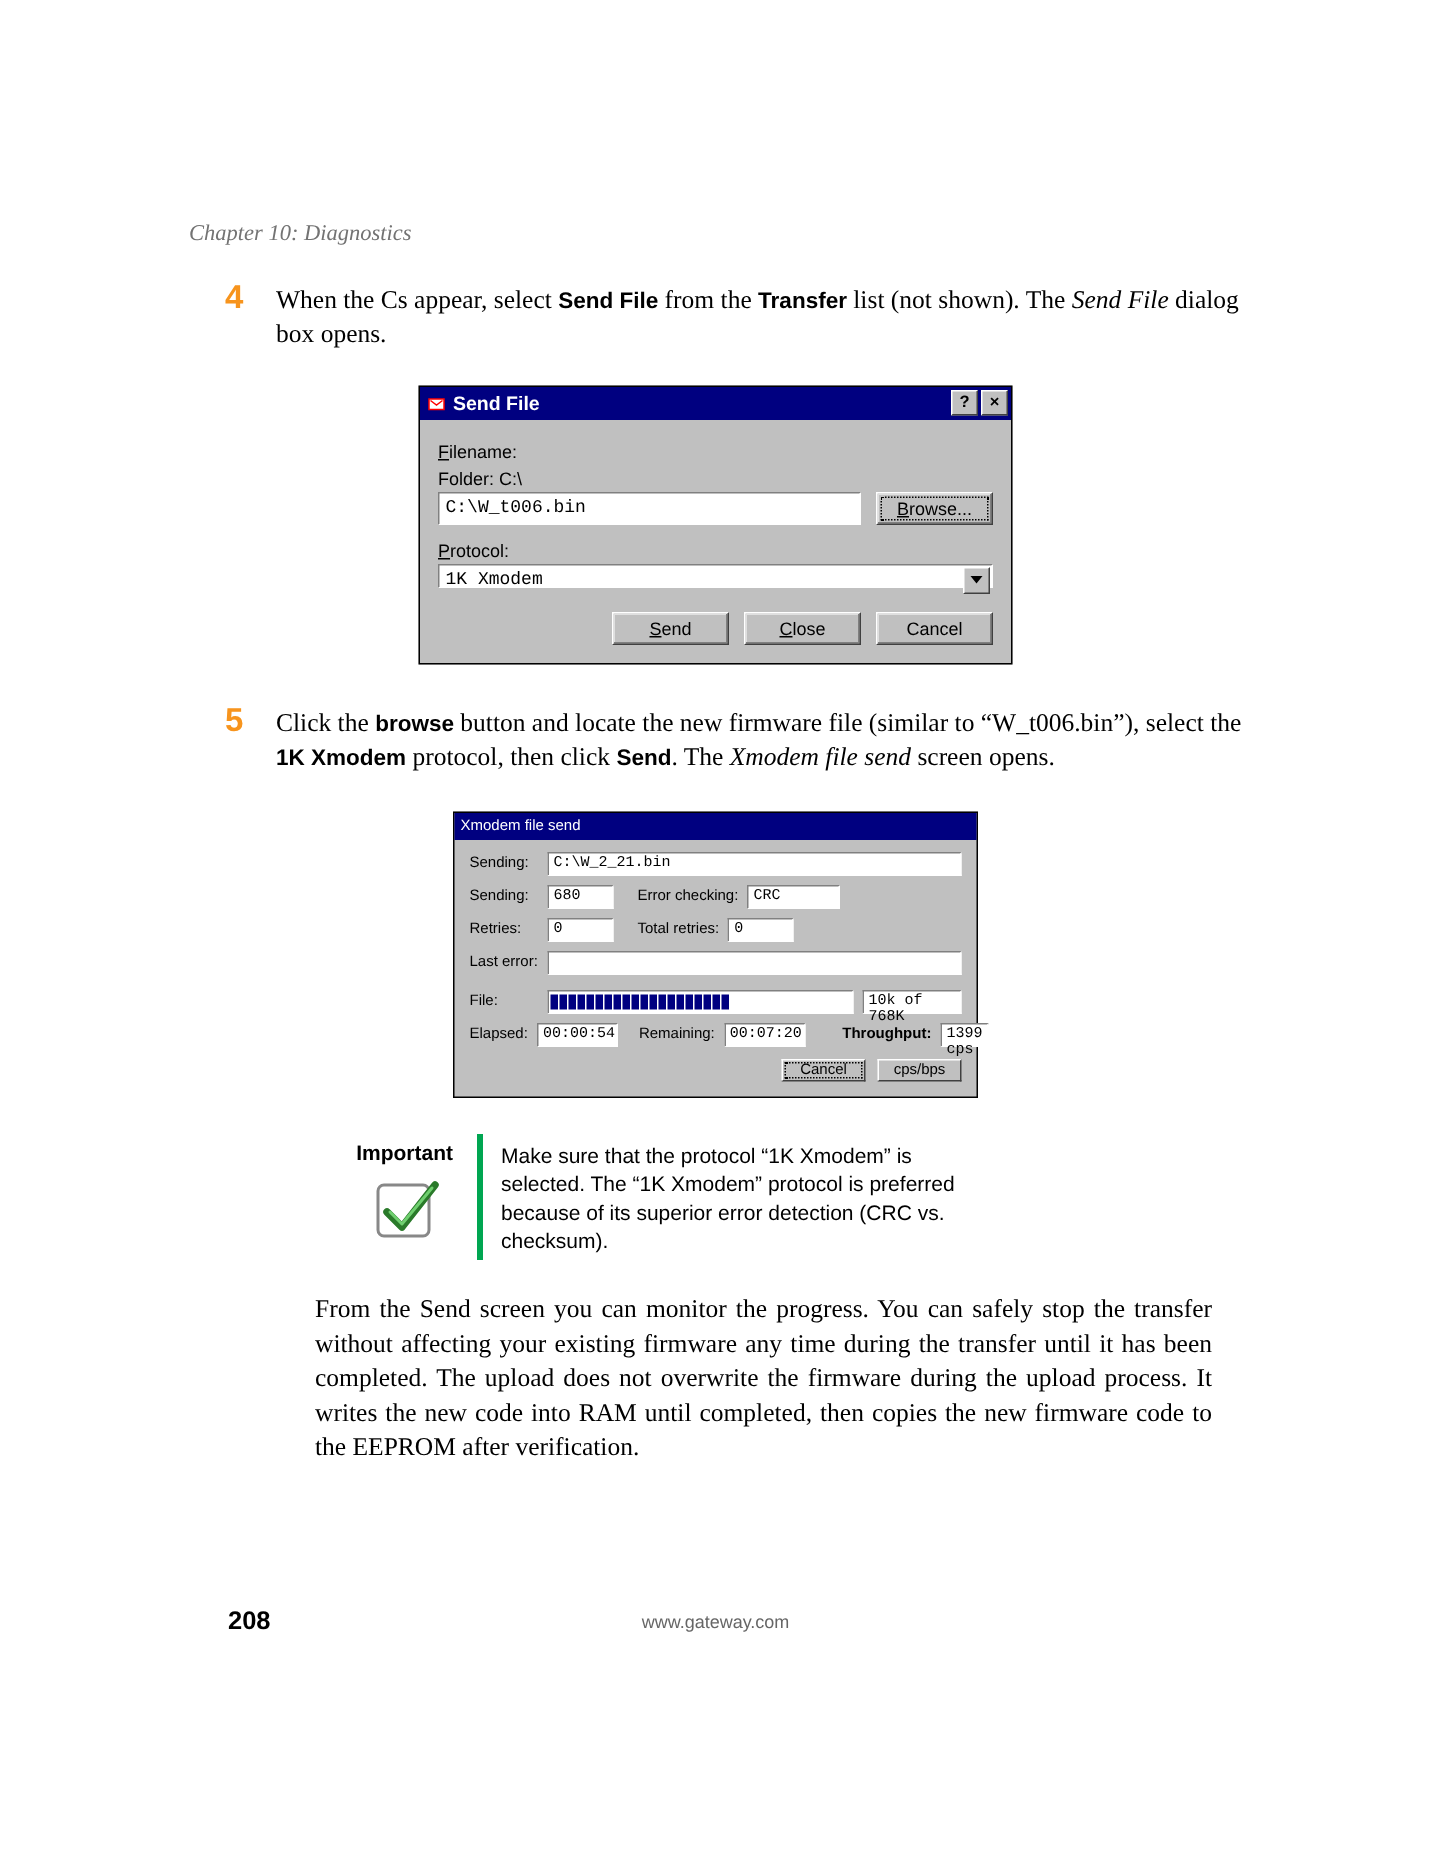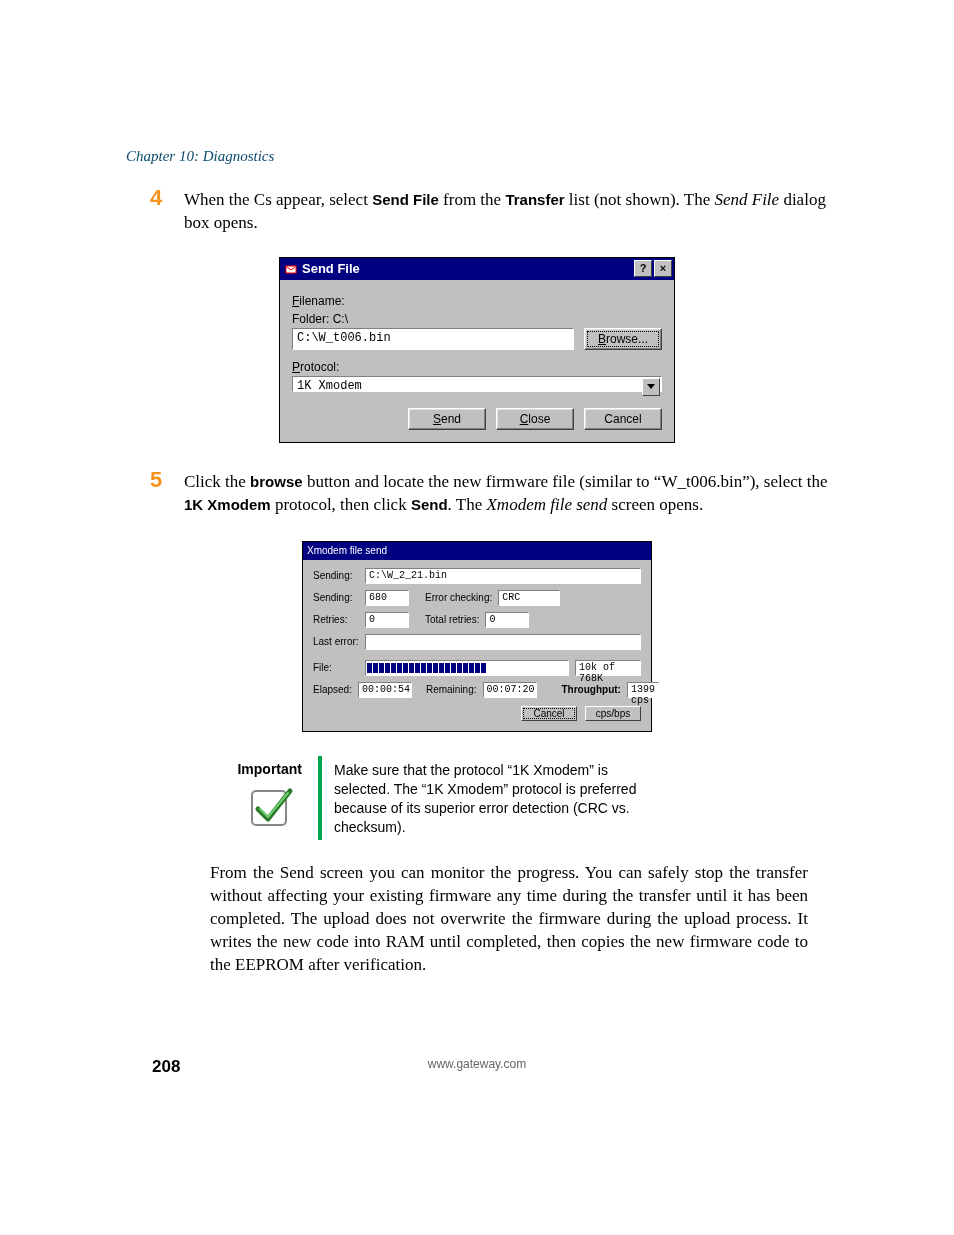--- a/index.html
+++ b/index.html
@@ -5,21 +5,21 @@
   :root{
     --titlebar:#000080;
     --dlggrey:#c0c0c0;
     --btngrey:#c0c0c0;
     --accent:#f7941d;
     --greenbar:#00a651;
   }
   html,body{margin:0;padding:0;background:#fff;}
   body{width:954px;height:1235px;font-family:"Times New Roman",serif;color:#000;position:relative;}
   .page{padding:148px 126px 0 126px;position:relative;height:100%;box-sizing:border-box;}
-  .chapter{font-style:italic;font-size:15px;color:#0c4a6e;margin-bottom:24px;}
+  .chapter{font-style:italic;font-size:15px;color:#737373;margin-bottom:24px;}
   .step{position:relative;margin-left:58px;margin-right:0;}
   .stepnum{position:absolute;left:-34px;top:-4px;font-family:Arial,Helvetica,sans-serif;font-weight:bold;color:var(--accent);font-size:22px;}
   .steptext{font-size:17px;line-height:1.35;}
   .bold{font-family:Arial,Helvetica,sans-serif;font-weight:bold;font-size:15px;}
   .italic{font-style:italic;}
   .dialog{margin:22px auto 28px auto;width:394px;border:1px solid #000;background:var(--dlggrey);font-family:"MS Sans Serif",Tahoma,Arial,sans-serif;font-size:12px;}
   .titlebar{background:var(--titlebar);color:#fff;display:flex;align-items:center;padding:2px 2px 2px 4px;height:18px;}
   .titlebar .tb-icon{width:14px;height:14px;margin-right:4px;display:inline-flex;align-items:center;justify-content:center;font-size:11px;}
   .titlebar .tb-text{font-weight:bold;flex:1;font-size:13px;}
   .tb-btn{width:16px;height:15px;background:var(--btngrey);border:1px solid #fff;border-right-color:#404040;border-bottom-color:#404040;margin-left:2px;display:flex;align-items:center;justify-content:center;font-size:11px;font-weight:bold;color:#000;font-family:Arial,sans-serif;line-height:1;}
@@ -48,21 +48,21 @@
   .progress{flex:1;height:12px;border:1px solid #808080;border-right-color:#fff;border-bottom-color:#fff;background:#fff;display:flex;align-items:center;padding:1px;gap:1px;}
   .progress .seg{width:5px;height:10px;background:#000080;}
   .d2btnrow{display:flex;justify-content:flex-end;gap:8px;margin-top:8px;}
   .d2btn{background:var(--btngrey);border:1px solid #fff;border-right-color:#404040;border-bottom-color:#404040;padding:1px 0;width:54px;text-align:center;font-size:10px;cursor:default;}
   .d2btn.focus{outline:1px dotted #000;outline-offset:-3px;}
   .important-block{display:flex;margin:12px 0 22px 90px;align-items:center;}
   .important-label{font-family:Arial,Helvetica,sans-serif;font-weight:bold;font-size:14px;width:86px;text-align:right;padding-right:10px;padding-top:2px;}
   .greenbar{width:4px;background:var(--greenbar);align-self:stretch;margin:0 12px 0 6px;min-height:84px;}
   .important-text{font-family:Arial,Helvetica,sans-serif;font-size:14px;line-height:1.35;max-width:320px;padding-top:2px;}
   .body-para{font-size:17px;line-height:1.35;margin-left:84px;margin-right:20px;text-align:justify;}
-  .footer{position:absolute;bottom:158px;left:0;right:0;display:flex;}
+  .footer{position:absolute;bottom:144px;left:0;right:0;display:flex;align-items:center;}
   .pagenum{font-family:Arial,Helvetica,sans-serif;font-weight:bold;font-size:17px;margin-left:152px;}
   .footurl{font-family:Arial,Helvetica,sans-serif;font-size:12px;color:#666;position:absolute;left:50%;transform:translateX(-50%);}
   .icon-important svg{width:50px;height:50px;}
 </style>
 </head>
 <body>
 
 <div class="page">
   <div class="chapter">Chapter 10: Diagnostics</div>
 

